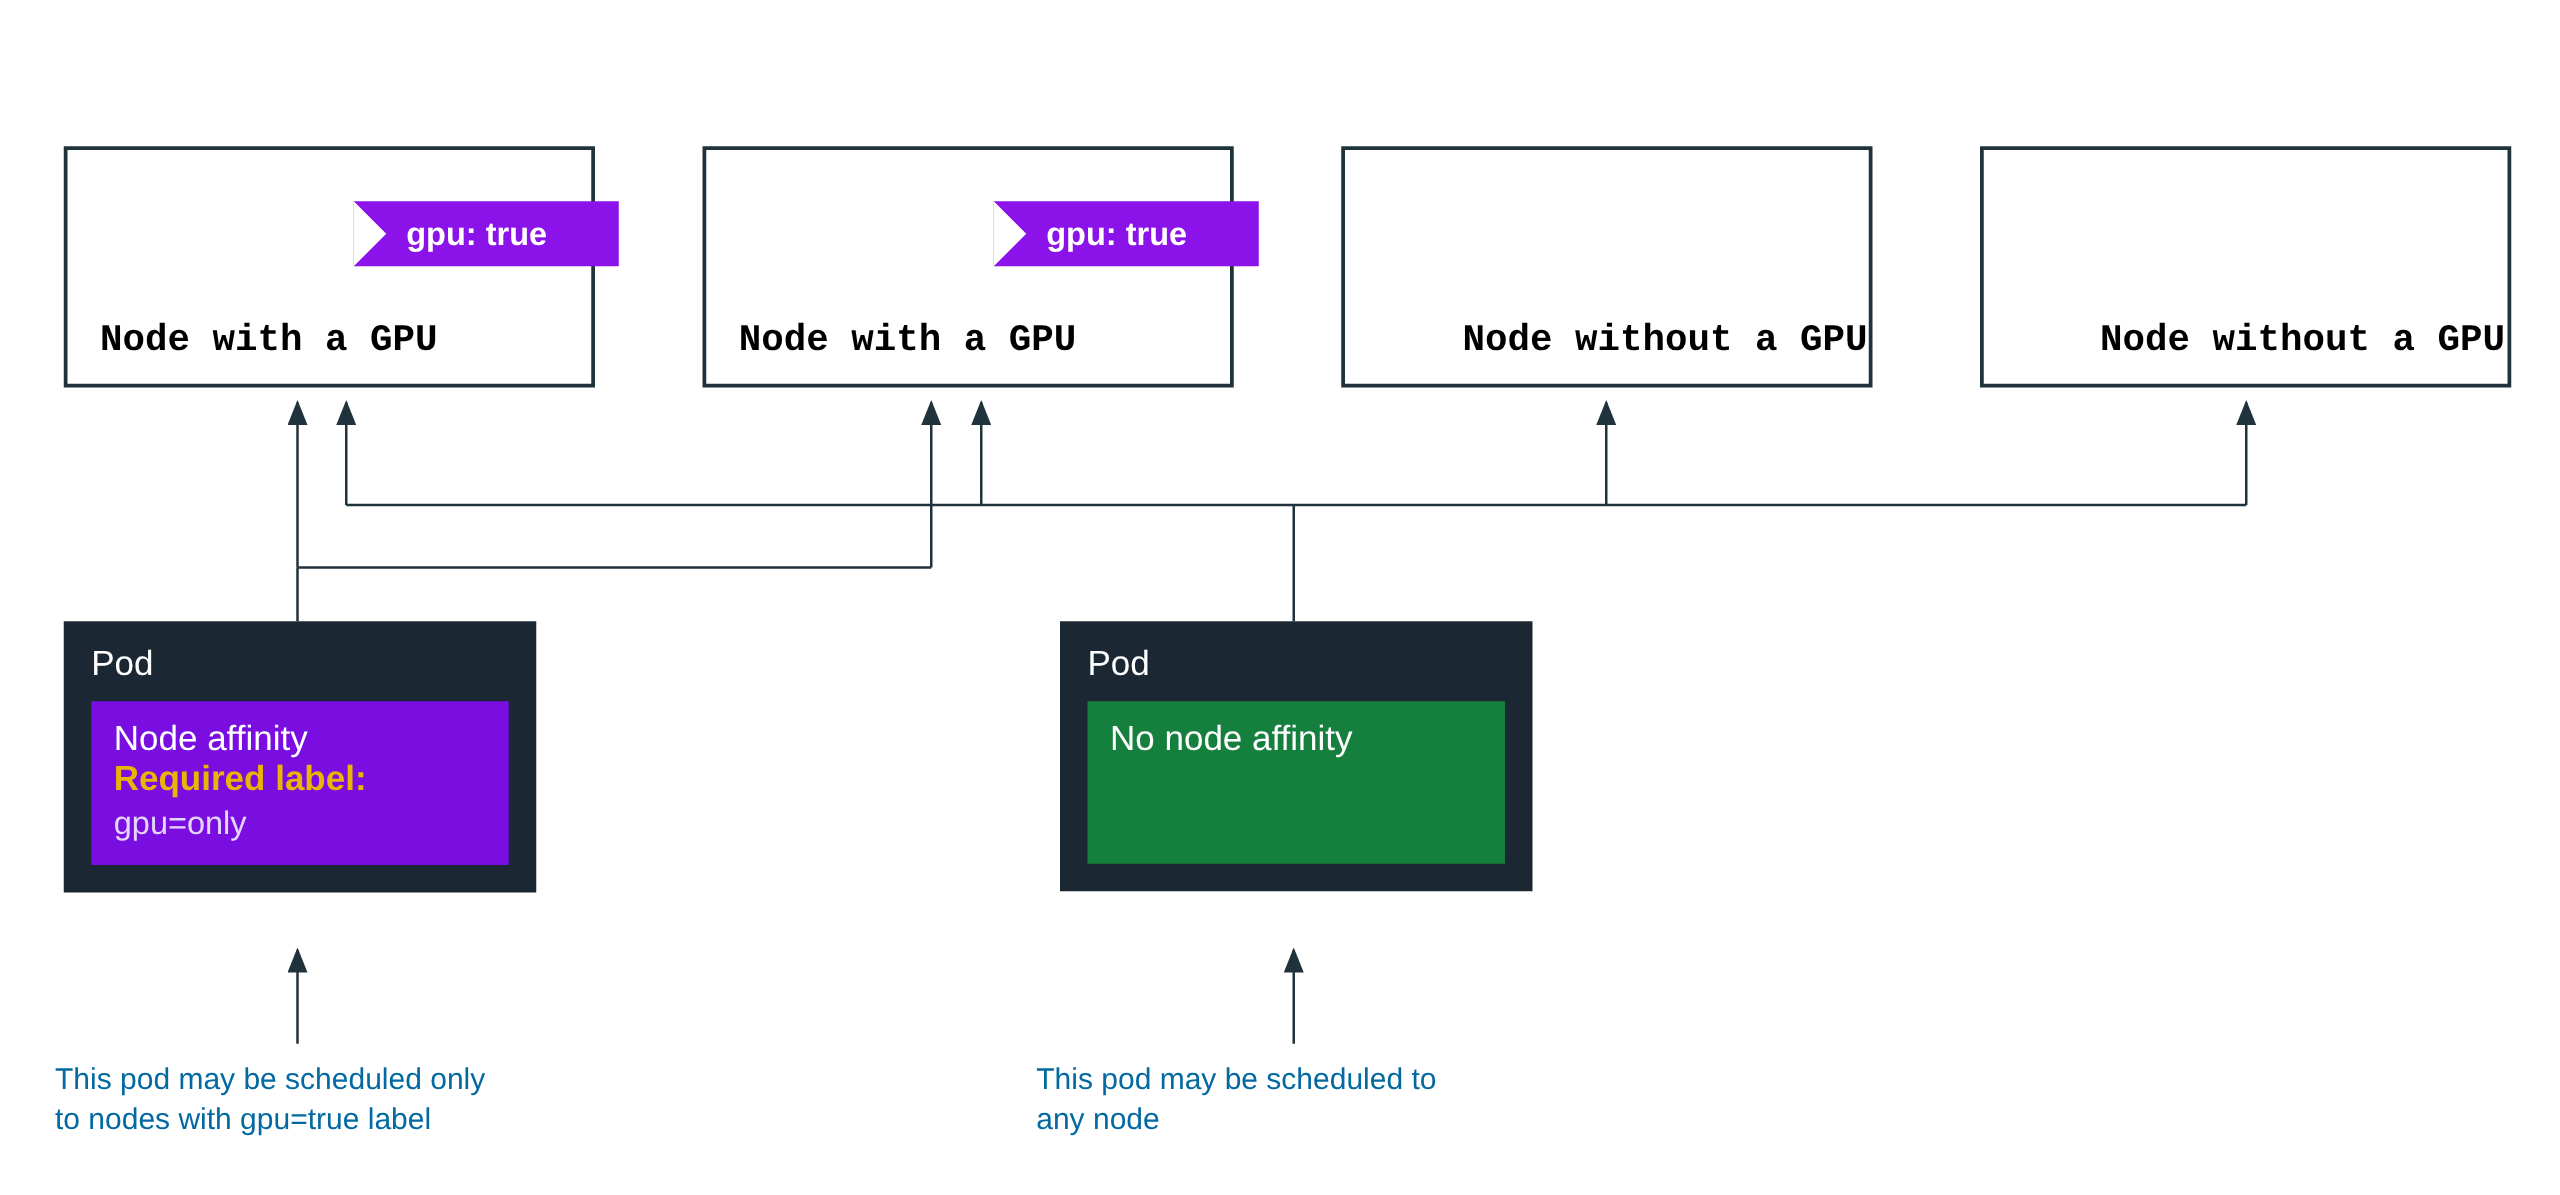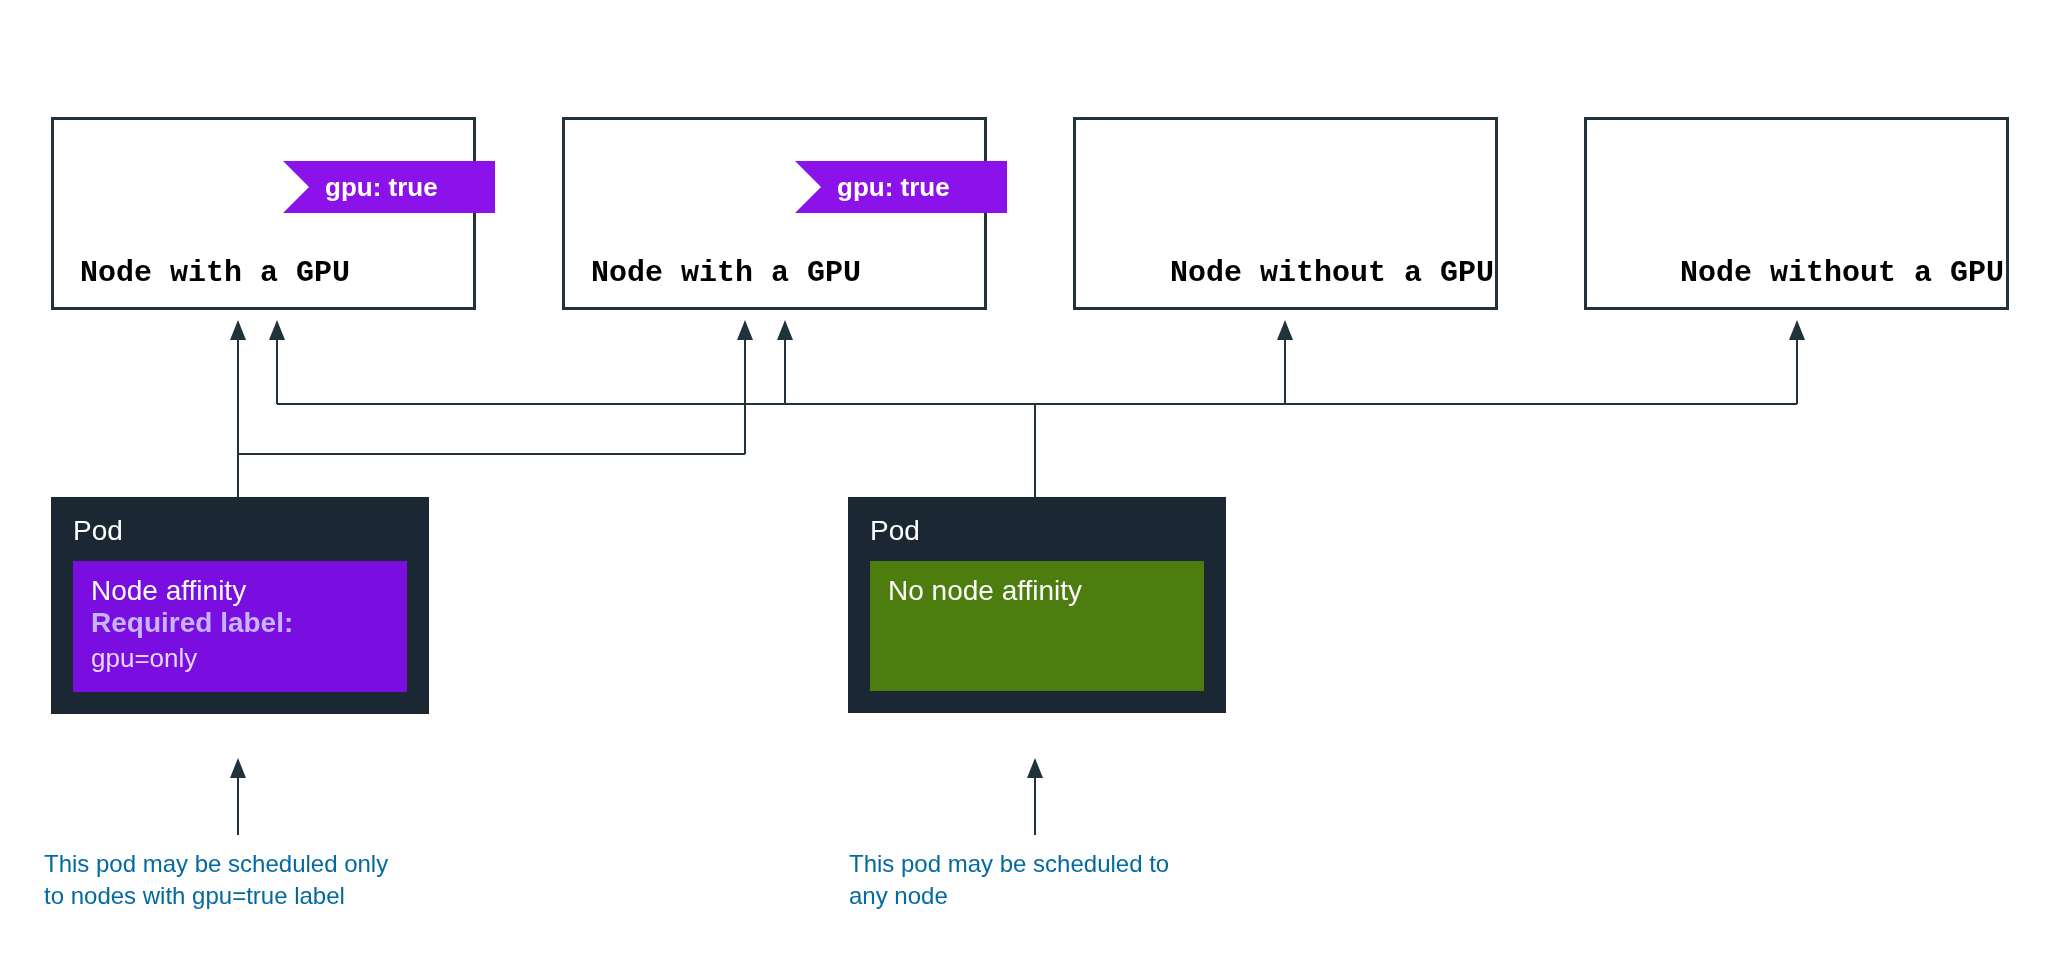--- a/index.html
+++ b/index.html
@@ -60,34 +60,34 @@
   .pod-title {
     font-size: 28px;
     font-weight: 400;
     margin-bottom: 14px;
   }
   .affinity-purple {
     background: #7a0de0;
     padding: 14px 18px 18px 18px;
   }
   .affinity-grey {
-    background: #4d7c0f;
+    background: #15803d;
     padding: 14px 18px 2px 18px;
     min-height: 130px;
     margin-top: 14px;
   }
   .affinity-line1 {
     font-size: 28px;
     font-weight: 400;
     color: #ffffff;
   }
   .affinity-line2 {
     font-size: 28px;
     font-weight: 600;
-    color: #c4b5fd;
+    color: #eab308;
   }
   .affinity-line3 {
     font-size: 26px;
     font-weight: 300;
     color: #e4d5fb;
     margin-top: 4px;
   }
   .caption {
     position: absolute;
     font-size: 24px;
@@ -162,16 +162,16 @@
       <line x1="1285" y1="404" x2="1285" y2="322" marker-end="url(#arrowhead)"></line>
       <line x1="1797" y1="404" x2="1797" y2="322" marker-end="url(#arrowhead)"></line>
 
       <line x1="238" y1="835" x2="238" y2="760" marker-end="url(#arrowhead)"></line>
       <line x1="1035" y1="835" x2="1035" y2="760" marker-end="url(#arrowhead)"></line>
     </g>
   </svg>
 
   <div class="caption" style="left:44px; top:848px; width:520px; white-space:pre-line;">This pod may be scheduled only
 to nodes with gpu=true label</div>
-  <div class="caption" style="left:849px; top:848px; width:500px; white-space:pre-line;">This pod may be scheduled to
+  <div class="caption" style="left:829px; top:848px; width:500px; white-space:pre-line;">This pod may be scheduled to
 any node</div>
 
 </div>
 
 </body></html>

